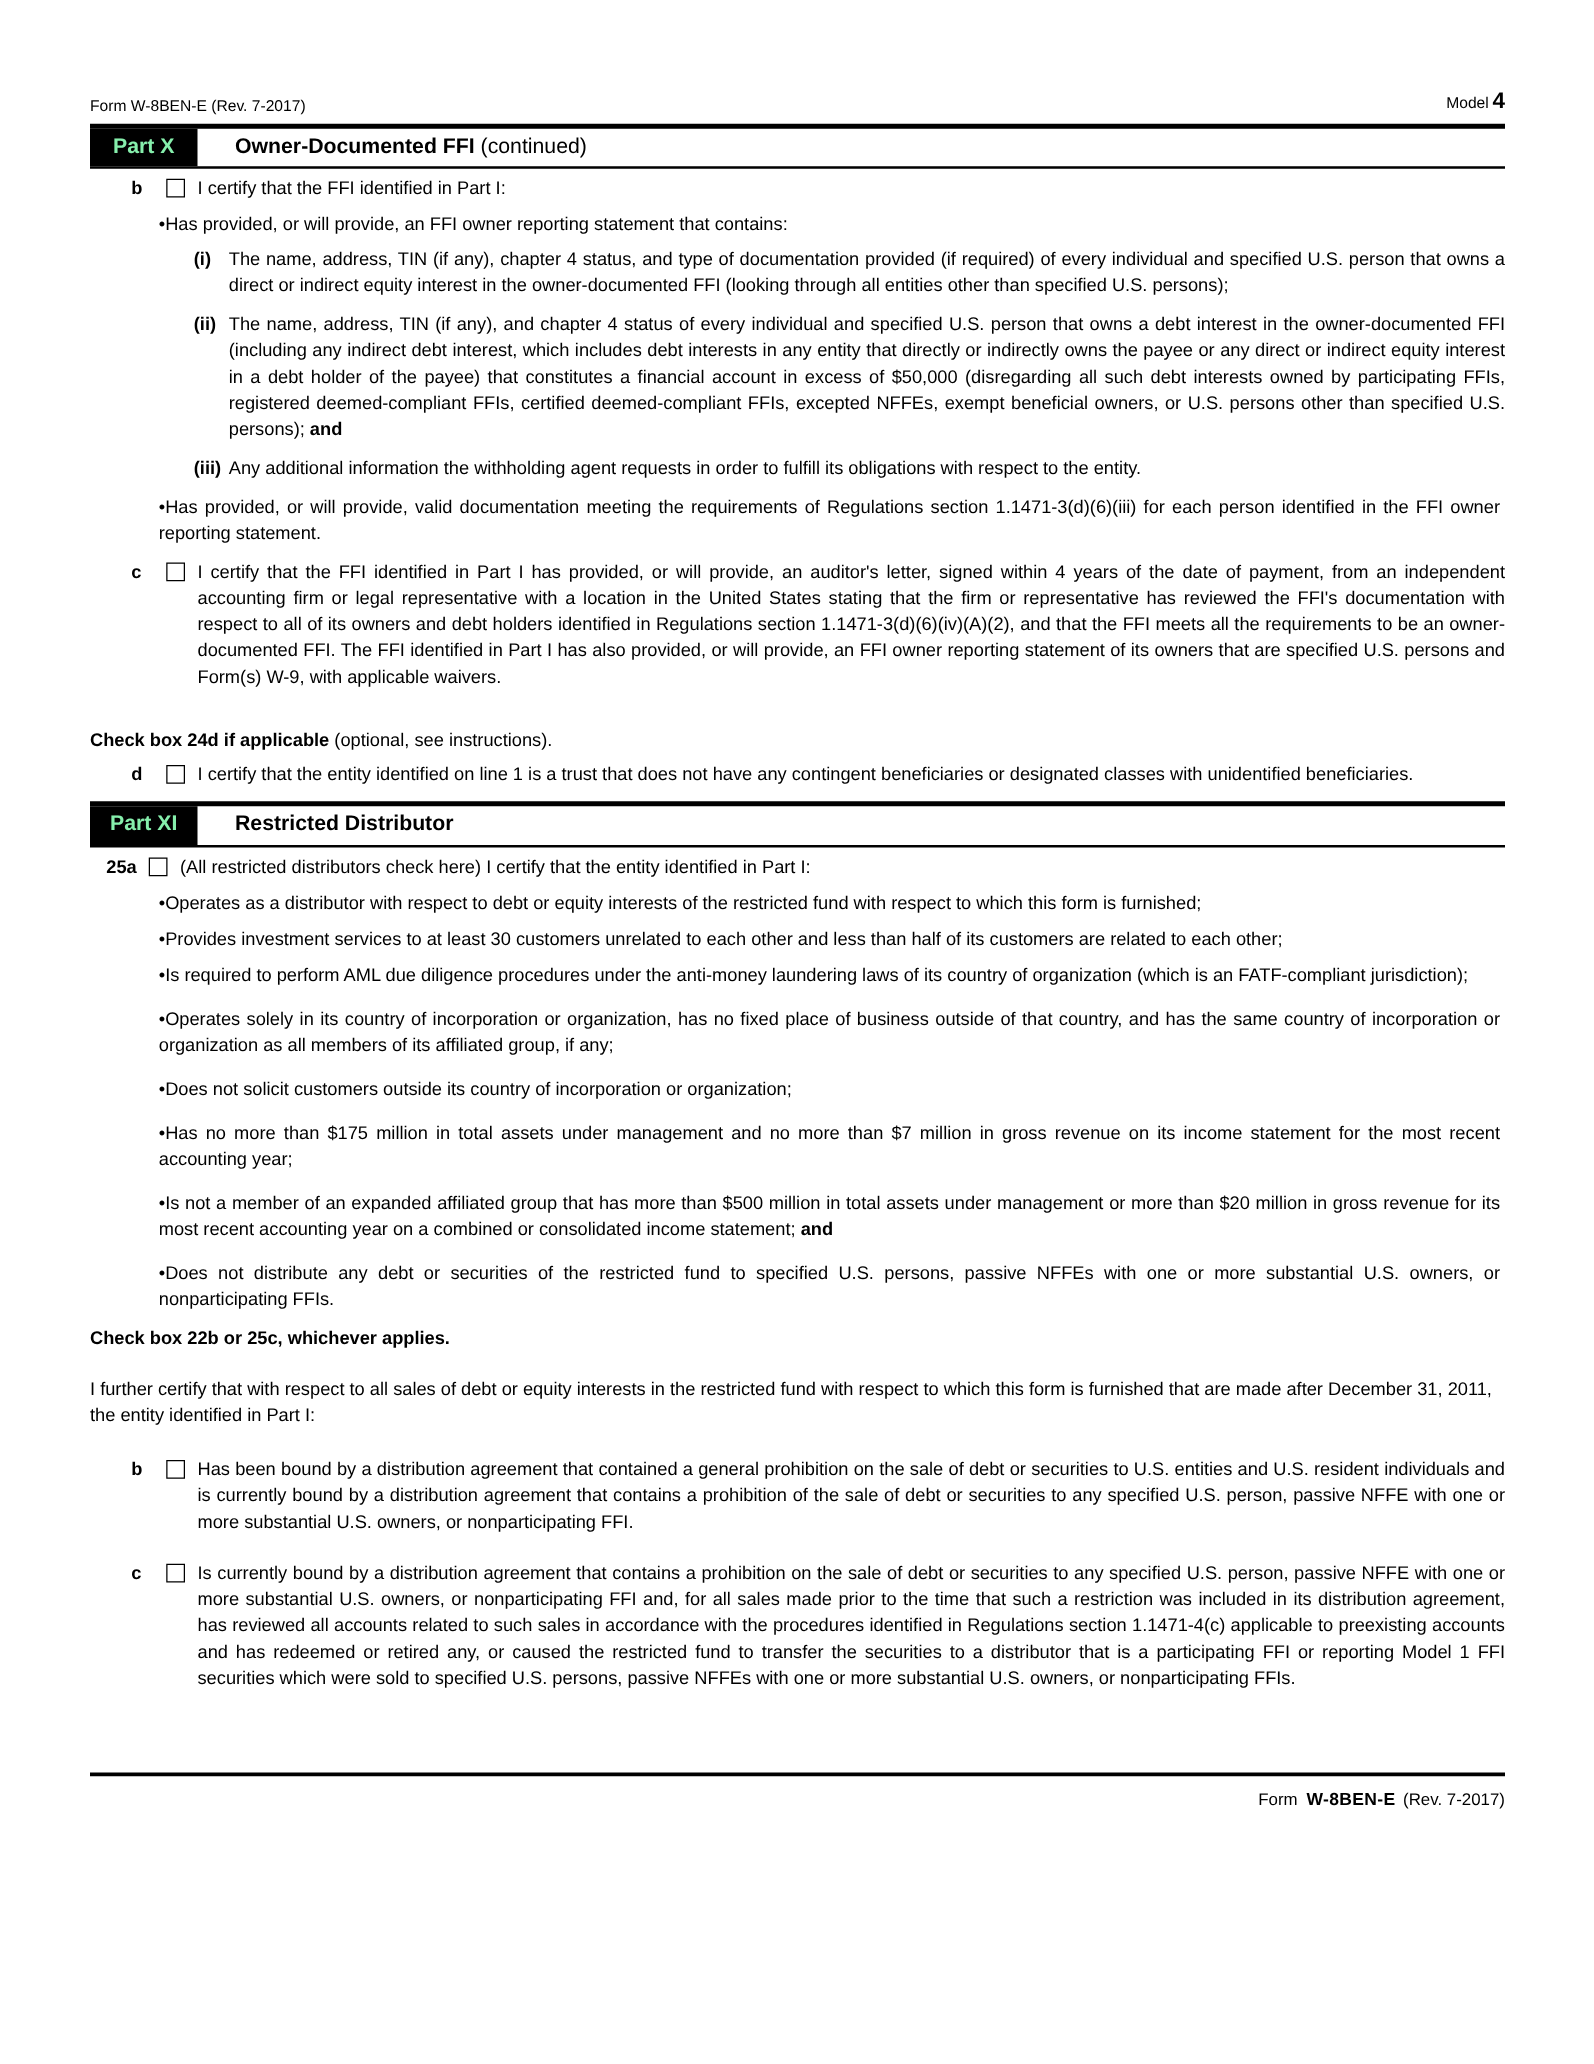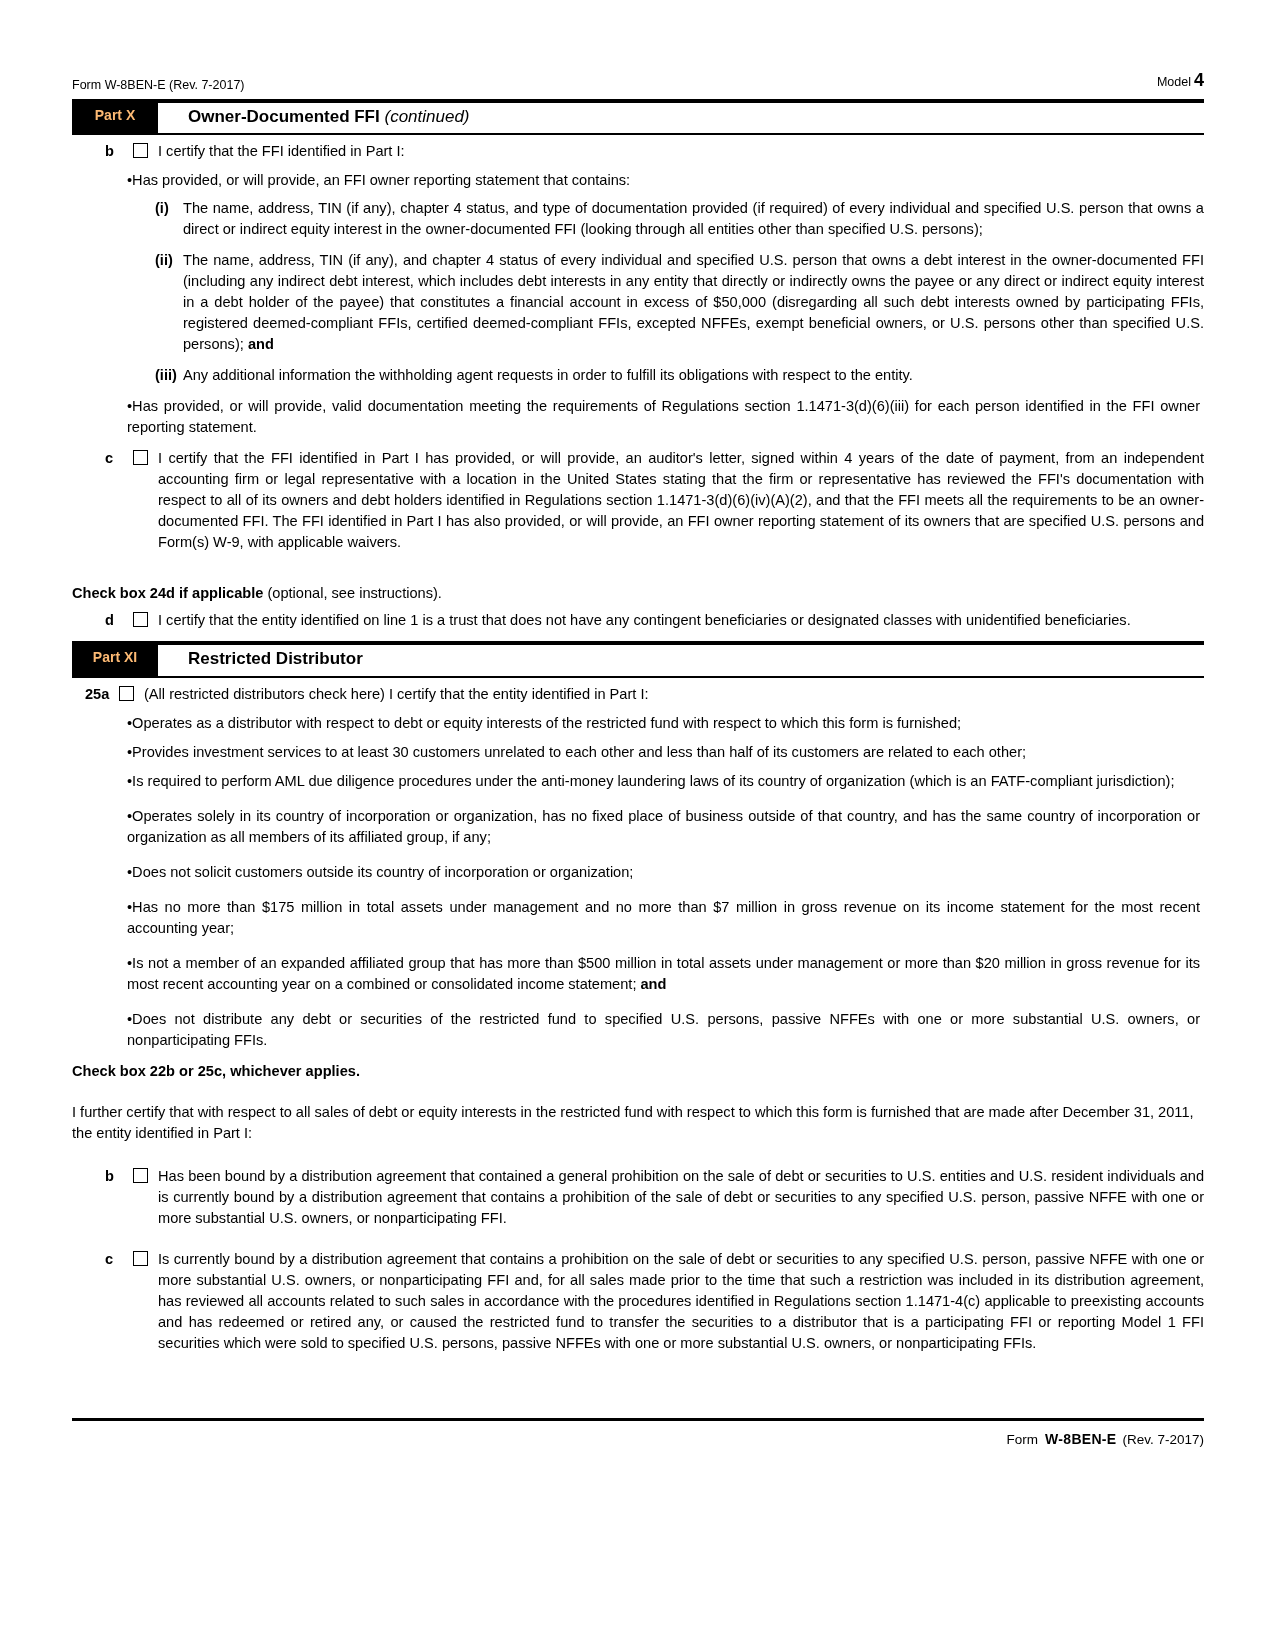--- a/index.html
+++ b/index.html
@@ -30,33 +30,33 @@
   }
   .part-bar {
     display: flex;
     align-items: stretch;
     border-top: 4px solid #000;
     border-bottom: 2px solid #000;
   }
   .part-label {
     flex: none;
     background: #000000;
-    color: #fdba74;
-    font-weight: bold;
-    font-size: 14px;
+    color: #86efac;
+    font-weight: bold;
+    font-size: 17px;
     width: 86px;
     text-align: center;
     padding: 2px 0 4px 0;
   }
   .part-title {
     font-weight: bold;
     font-size: 17px;
     padding: 2px 0 4px 30px;
   }
-  .part-title .cont { font-weight: normal; font-style: italic; }
+  .part-title .cont { font-weight: normal; }
   .check-instruction { margin: 8px 0 0 0; font-weight: bold; }
   .check-instruction-mixed { margin: 30px 0 0 0; }
   .check-instruction-mixed b { font-weight: bold; }
   p { margin: 0; }
   .item-row { display: flex; margin-top: 6px; }
   .item-letter {
     flex: none;
     margin-left: 33px;
     width: 28px;
     font-weight: bold;

